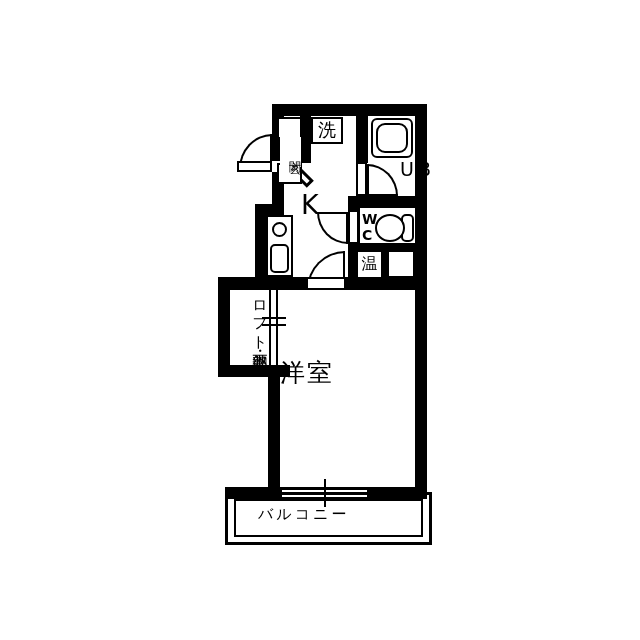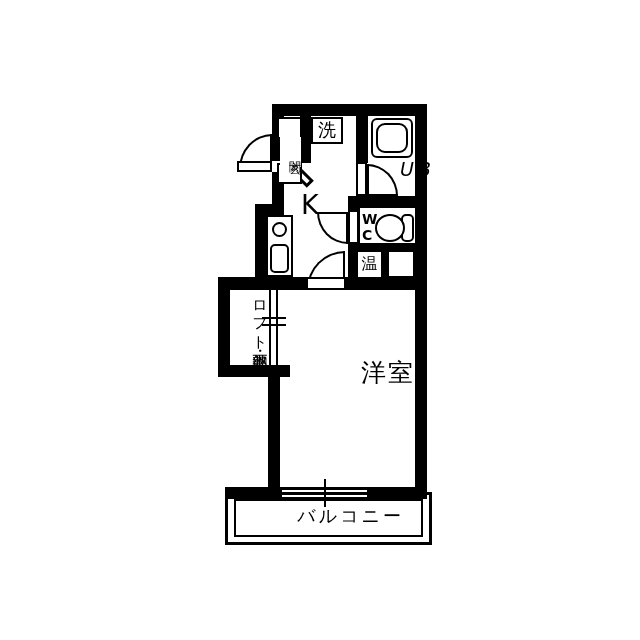--- a/index.html
+++ b/index.html
@@ -14,21 +14,21 @@
   .b{position:absolute;background:#fff;border:2px solid #000;box-sizing:border-box;}
   
   .arc{position:absolute;background:#fff;border:2px solid #000;box-sizing:border-box;}
   
   .ln{position:absolute;background:#000;}
   
   .wh{position:absolute;background:#fff;}
   
   .lb{position:absolute;color:#000;white-space:nowrap;line-height:1;}
   .vert{writing-mode:vertical-rl;text-orientation:upright;white-space:normal;}
-  .ctr{text-align:right;}
+  .ctr{text-align:left;}
 </style>
 </head>
 <body>
 
 <div class="plan">
 
   <div class="w" style="left:272px;top:104px;width:155px;height:12px;"></div>
   <div class="w" style="left:272px;top:104px;width:12px;height:57px;"></div>
   <div class="w" style="left:272px;top:172px;width:12px;height:42px;"></div>
   <div class="w" style="left:255px;top:204px;width:29px;height:13px;"></div>
@@ -50,21 +50,21 @@
   <div class="b" style="left:283px;top:168px;width:32px;height:10px;transform:rotate(45deg);border-width:3px;"></div>
   <div class="b" style="left:277px;top:117px;width:25px;height:22px;"></div>
   <div class="b" style="left:277px;top:163px;width:25px;height:21px;"></div>
   <div class="lb vert" style="left:280px;top:137px;width:21px;height:30px;font-size:12px;background:#fff;text-align:center;">玄関</div>
 
   <div class="b" style="left:311px;top:117px;width:32px;height:27px;"></div>
   <div class="lb" style="left:313px;top:121px;width:28px;font-size:18px;text-align:center;">洗</div>
 
   <div class="b" style="left:371px;top:118px;width:42px;height:40px;border-radius:6px;"></div>
   <div class="b" style="left:376px;top:123px;width:32px;height:30px;border-radius:9px;"></div>
-  <div class="lb" style="left:400px;top:160px;font-size:19px;letter-spacing:4px;font-style:italic;">UB</div>
+  <div class="lb" style="left:400px;top:160px;font-size:19px;letter-spacing:4px;">UB</div>
   <div class="b" style="left:356px;top:162px;width:11px;height:34px;"></div>
   <div class="arc" style="left:367px;top:164px;width:31px;height:32px;border-radius:0 100% 0 0;"></div>
 
   <div class="lb" style="left:362px;top:211px;width:16px;font-size:14px;line-height:16px;font-weight:bold;"><span>W</span><br>
        <span>C</span></div>
   <div class="b" style="left:401px;top:214px;width:13px;height:28px;border-radius:5px;"></div>
   <div class="b" style="left:375px;top:214px;width:30px;height:28px;border-radius:50%;"></div>
   <div class="b" style="left:348px;top:210px;width:11px;height:34px;"></div>
   <div class="arc" style="left:317px;top:212px;width:31px;height:32px;border-radius:0 0 0 100%;"></div>
 
@@ -87,15 +87,15 @@
   <div class="ln" style="left:262px;top:324px;width:24px;height:2px;"></div>
 
   <div class="lb ctr" style="left:280px;top:360px;width:135px;font-size:25px;letter-spacing:2px;">洋室</div>
 
   <div class="wh" style="left:282px;top:488px;width:85px;height:11px;border-top:2px solid #000;border-bottom:2px solid #000;box-sizing:border-box;"></div>
   <div class="ln" style="left:324px;top:479px;width:2px;height:28px;"></div>
   <div class="ln" style="left:316px;top:487px;width:17px;height:2px;"></div>
 
   <div style="position:absolute;left:225px;top:492px;width:207px;height:53px;border:3px solid #000;box-sizing:border-box;"></div>
   <div style="position:absolute;left:234px;top:499px;width:189px;height:38px;border:2px solid #000;box-sizing:border-box;"></div>
-  <div class="lb ctr" style="left:234px;top:507px;width:170px;font-size:18px;letter-spacing:3px;">バルコニー</div>
+  <div class="lb ctr" style="left:234px;top:507px;width:170px;font-size:15px;letter-spacing:3px;padding-left:24px;">バルコニー</div>
 
 </div>
 
 </body></html>

